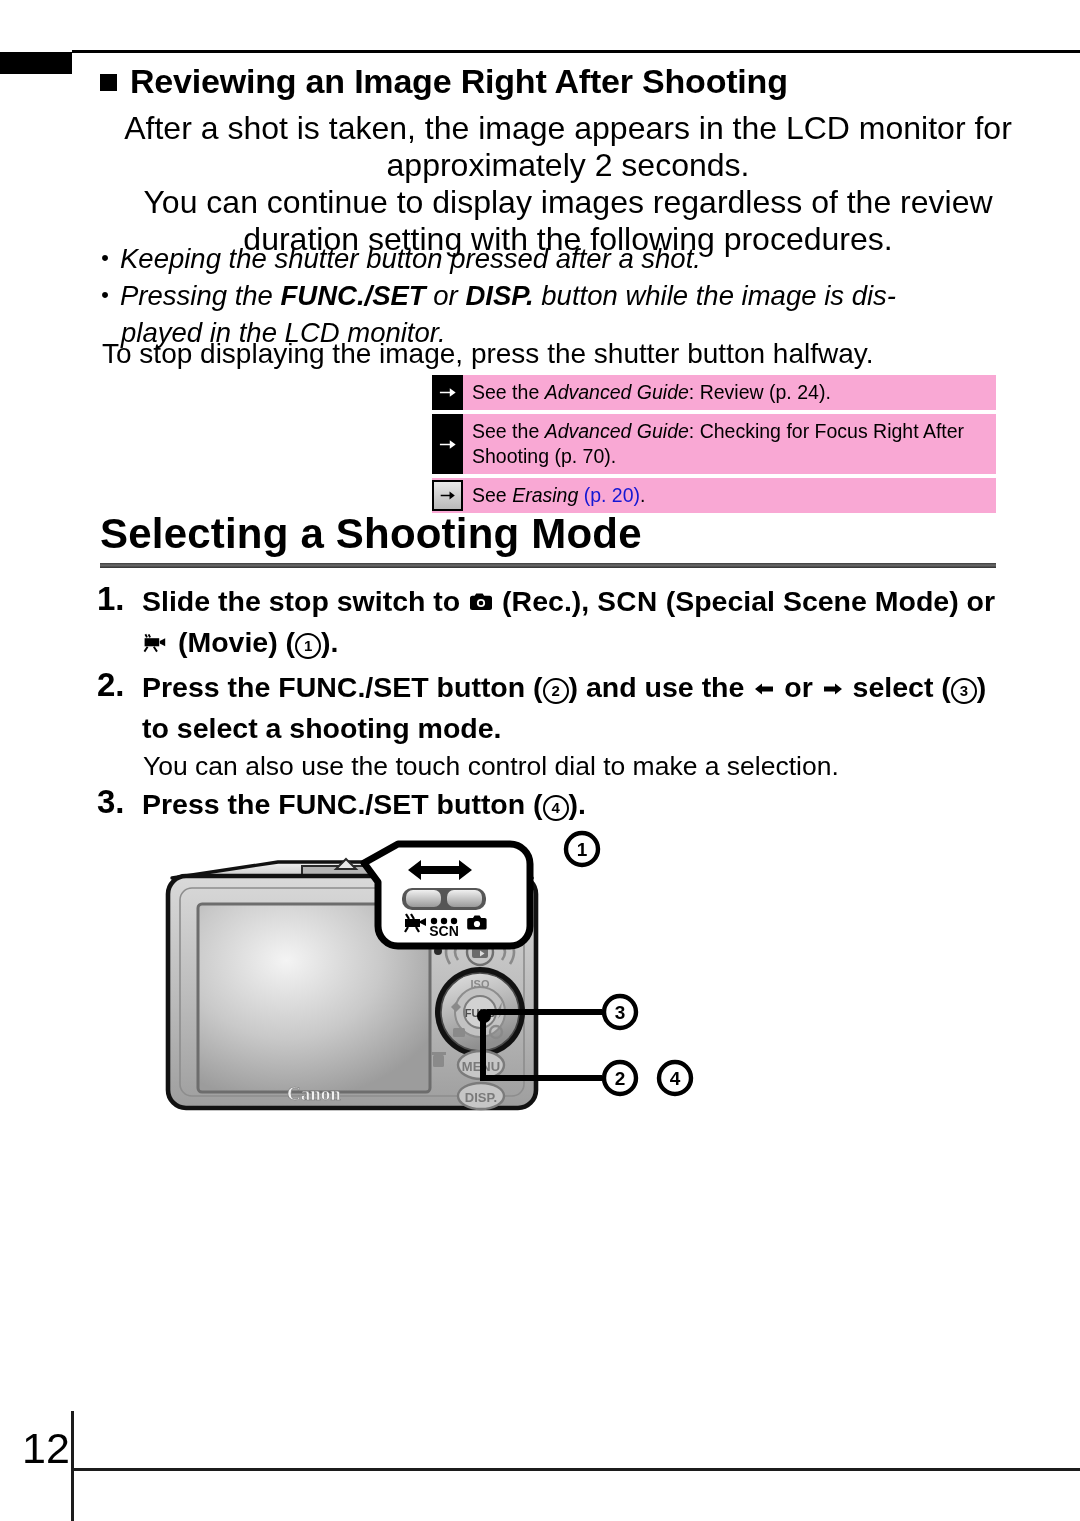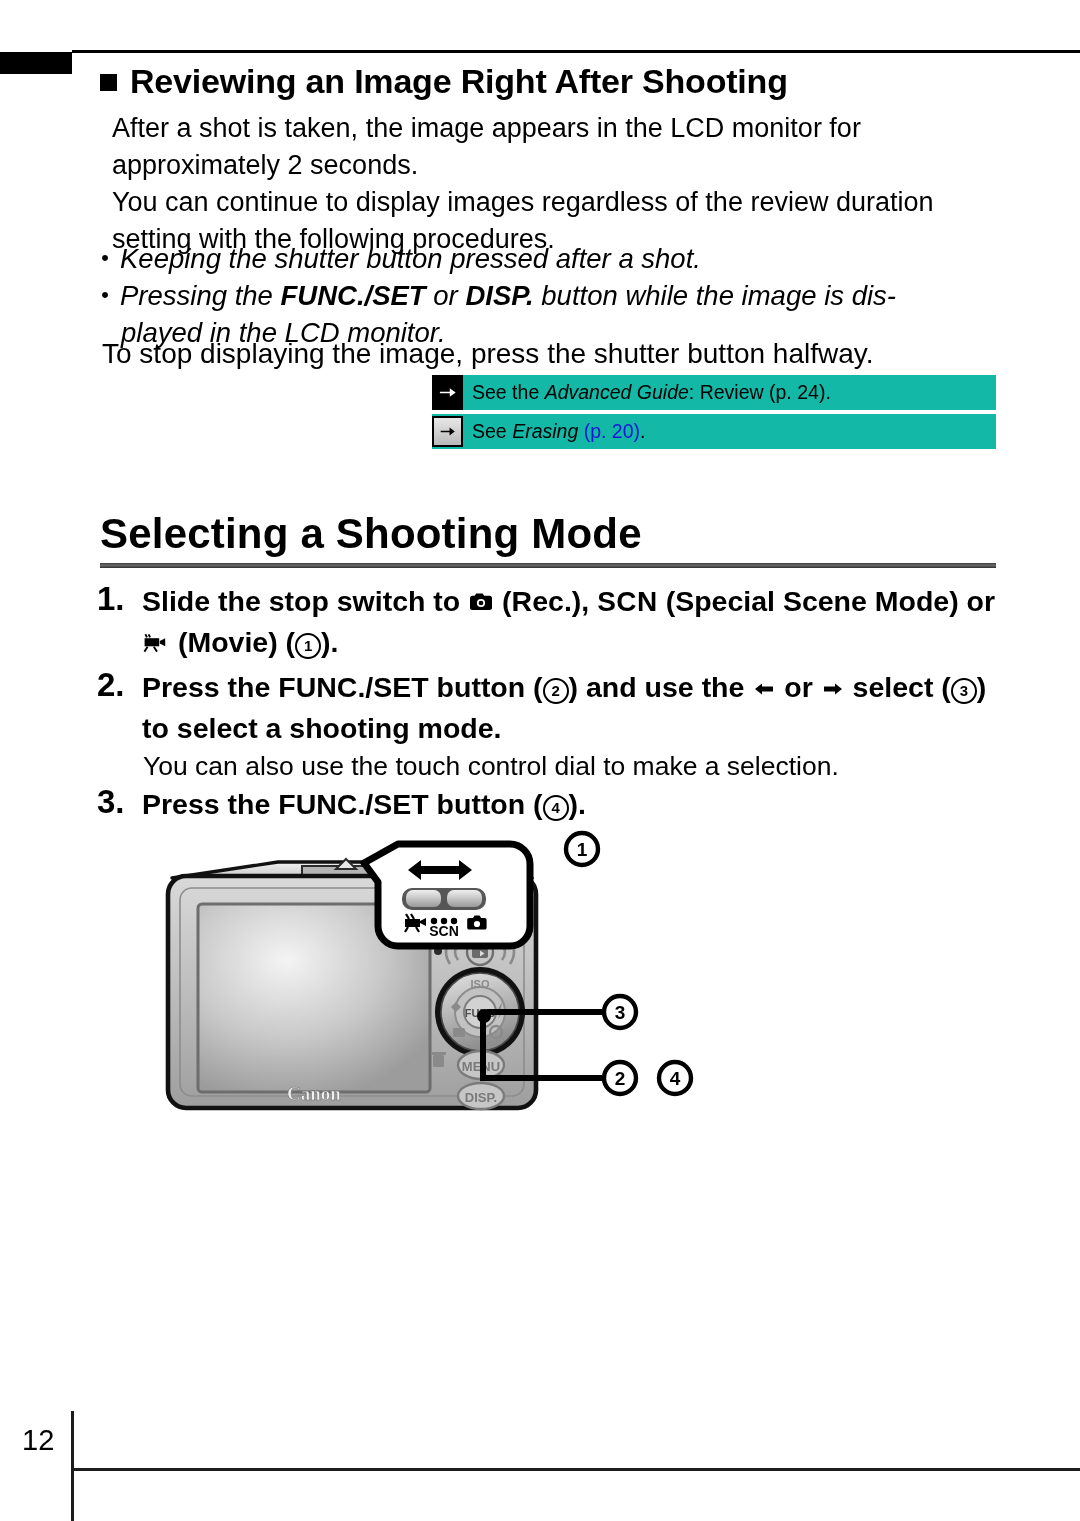--- a/index.html
+++ b/index.html
@@ -14,33 +14,33 @@
   .top-rule{position:absolute;left:72px;top:50px;width:1008px;height:3px;background:#000;}
   .top-tab{position:absolute;left:0;top:52px;width:72px;height:22px;background:#000;}
 
   
   .subhead{position:absolute;left:100px;top:62px;width:900px;
     font-size:34px;font-weight:bold;letter-spacing:-0.2px;white-space:nowrap;}
   .subhead .sq{display:inline-block;width:17px;height:17px;background:#000;
     margin-right:13px;vertical-align:2px;}
 
   
-  .para{position:absolute;left:112px;font-size:27px;line-height:37px;width:900px;}
+  .para{position:absolute;left:118px;font-size:32px;line-height:37px;width:900px;text-align:center;}
   .p1{top:110px;}
   .p2{top:184px;}
   .bullets{position:absolute;left:100px;top:240px;width:910px;font-size:27.5px;line-height:37px;}
   .bullet{position:relative;padding-left:20px;font-style:italic;}
   .bullet::before{content:"\2022";position:absolute;left:1px;top:-1px;font-size:22px;}
   .bullet .cont{display:block;padding-left:1px;}
   .b{font-weight:bold;}
   .p3{position:absolute;left:102px;top:335px;width:920px;font-size:28px;line-height:37px;}
 
   
   .refs{position:absolute;left:432px;top:375px;width:564px;}
-  .ref{display:flex;align-items:flex-start;background:#14b8a6;margin-bottom:4px;min-height:30px;}
+  .ref{display:flex;align-items:flex-start;background:#f9a8d4;margin-bottom:4px;min-height:30px;}
   .ref .txt{font-size:19.5px;line-height:25px;padding:5px 6px 5px 9px;}
   .ref-ico{flex:0 0 auto;width:31px;align-self:stretch;background:#000;
     display:flex;align-items:center;justify-content:center;}
   .ref-ico svg{display:block;}
   .ref-ico.light{background:linear-gradient(180deg,#e8e8e8,#b9b9b9);
     border:2px solid #000;width:27px;margin:2px 0;}
   .it{font-style:italic;}
   .blue{color:#1417d4;}
 
   
@@ -61,21 +61,21 @@
   .scnword{font-weight:bold;letter-spacing:0.5px;font-size:28px;}
   .circnum{display:inline-block;width:22px;height:22px;border:2px solid #000;
     border-radius:50%;font-size:15px;line-height:22px;text-align:center;
     font-weight:bold;vertical-align:1px;}
 
   
   .illo{position:absolute;left:150px;top:826px;width:580px;height:300px;}
   .illo svg{display:block;}
 
   
-  .pgnum{position:absolute;left:22px;top:1424px;font-size:29px;}
+  .pgnum{position:absolute;left:22px;top:1424px;font-size:43px;}
   .foot-v{position:absolute;left:71px;top:1411px;width:3px;height:110px;background:#1c1c1c;}
   .foot-h{position:absolute;left:71px;top:1468px;width:1009px;height:3px;background:#1c1c1c;}
 </style>
 </head>
 <body>
 
 <div class="page">
 
   <div class="top-rule"></div>
   <div class="top-tab"></div>
@@ -103,20 +103,28 @@
 
     <div class="ref">
       <div class="ref-ico">
         <svg width="19" height="19" viewBox="0 0 20 20" aria-hidden="true">
           <path d="M2 9.2h10.4V5.4L18.6 10l-6.2 4.6v-3.8H2z" fill="#fff"></path>
         </svg>
       </div>
       <div class="txt"><span>See the </span><span class="it">Advanced Guide</span><span>: Review (p. 24).</span></div>
     </div>
 
+    <div class="ref">
+      <div class="ref-ico">
+        <svg width="19" height="19" viewBox="0 0 20 20" aria-hidden="true">
+          <path d="M2 9.2h10.4V5.4L18.6 10l-6.2 4.6v-3.8H2z" fill="#fff"></path>
+        </svg>
+      </div>
+      <div class="txt"><span>See the </span><span class="it">Advanced Guide</span><span>: Checking for Focus Right After Shooting (p. 70).</span></div>
+    </div>
 
     <div class="ref">
       <div class="ref-ico light">
         <svg width="17" height="17" viewBox="0 0 20 20" aria-hidden="true">
           <path d="M2 9.2h10.4V5.4L18.6 10l-6.2 4.6v-3.8H2z" fill="#000"></path>
         </svg>
       </div>
       <div class="txt"><span>See </span><span class="it">Erasing</span><span> </span><span class="blue">(p. 20)</span><span>.</span></div>
     </div>
 

